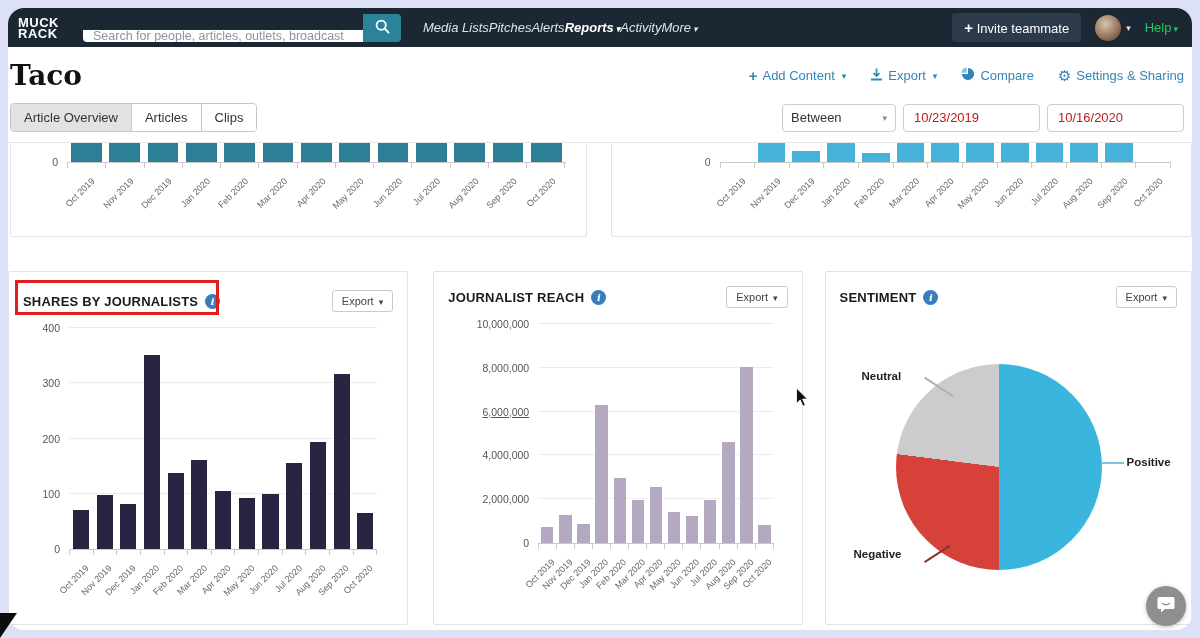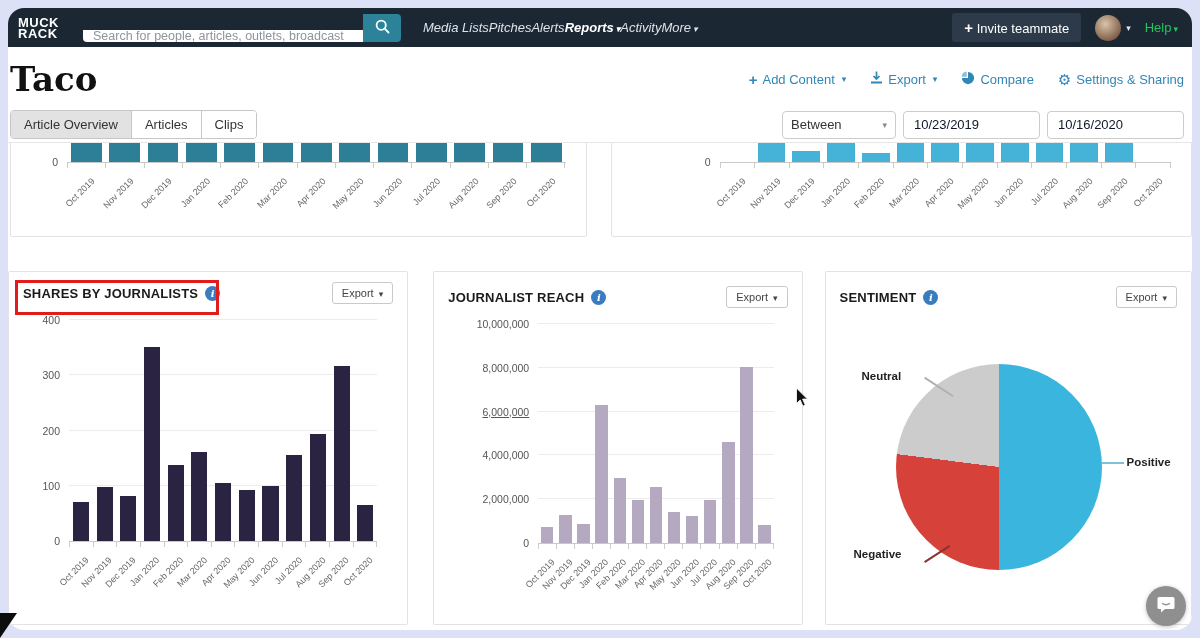--- a/index.html
+++ b/index.html
@@ -33,46 +33,46 @@
   .caret { font-size: 9px; margin-left: 2px; }
   .nav-right { margin-left: auto; display: flex; align-items: center; gap: 14px; }
   .invite { background: #2c3a49; color: #fff; border: none; border-radius: 3px; padding: 6px 12px; font-size: 13px; cursor: pointer; white-space: nowrap; }
   .avatarwrap { display: flex; align-items: center; gap: 3px; cursor: pointer; }
   .avatar { width: 26px; height: 26px; border-radius: 50%; background: radial-gradient(circle at 40% 35%, #d8c4a9, #7d5b44 75%); }
   .help { color: #22c55e; font-size: 13px; cursor: pointer; white-space: nowrap; }
 
   
   .pagehead { height: 96px; padding: 12px 8px 0 2px; background: #fff; border-bottom: 1px solid #e7e7e7; }
   .titlerow { display: flex; align-items: center; }
-  .pagetitle { font-family: "DejaVu Serif", serif; font-weight: bold; font-size: 34px; color: #111; }
+  .pagetitle { font-family: "DejaVu Serif", serif; font-weight: bold; font-size: 28px; color: #111; }
   .actions { margin-left: auto; display: flex; gap: 24px; font-size: 13px; color: #3086b7; align-items: center; }
   .action { display: flex; align-items: center; gap: 5px; cursor: pointer; white-space: nowrap; }
   .plus { font-weight: bold; font-size: 15px; }
   .gear-glyph { font-size: 15px; line-height: 1; }
   .tabsrow { display: flex; align-items: center; margin-top: 11px; }
   .tabgroup { display: flex; border: 1px solid #c6c6c6; border-radius: 4px; overflow: hidden; background: #fff; }
   .tab { padding: 6px 13px; font-size: 13px; color: #333; border-right: 1px solid #c6c6c6; cursor: pointer; background: #fff; white-space: nowrap; }
   .tab:last-child { border-right: none; }
   .tab.active { background: #e2e2e2; }
   .filters { margin-left: auto; display: flex; gap: 7px; align-items: center; }
   .select {
     width: 114px; height: 28px; border: 1px solid #ccc; border-radius: 4px; background: #fff;
     display: flex; align-items: center; justify-content: space-between; padding: 0 8px; font-size: 13px; color: #333; cursor: pointer;
   }
   .select .caret { color: #888; }
-  .dateinput { width: 137px; height: 28px; border: 1px solid #ccc; border-radius: 4px; padding: 0 10px; font-size: 13px; color: #0f172a; font-family: "Liberation Sans", sans-serif; }
+  .dateinput { width: 137px; height: 28px; border: 1px solid #ccc; border-radius: 4px; padding: 0 10px; font-size: 13px; color: #b91c1c; font-family: "Liberation Sans", sans-serif; }
 
   
   .row1 { height: 94px; overflow: hidden; display: flex; gap: 24px; padding-left: 2px; background: #fff; }
   .row1 .card { height: 300px; margin-top: -206px; display: flex; flex-direction: column; justify-content: flex-end; }
   .row1 .card.c0 { width: 577px; }
   .row1 .card.c1 { width: 582px; }
   .row2 { display: flex; margin-top: 34px; padding-left: 0; background: #fff; }
   .card { background: #fff; border: 1px solid #e3e3e6; border-radius: 2px; position: relative; }
-  .card.c2 { width: 414px; height: 354px; padding: 8px 14px; }
+  .card.c2 { width: 414px; height: 354px; padding: 16px 14px; }
   .card.c3 { width: 382px; height: 354px; padding: 12px 14px; margin-left: 25px; }
   .card.c4 { width: 380px; height: 354px; padding: 12px 14px; margin-left: 22px; }
 
   .cardhead { display: flex; align-items: center; height: 26px; }
   .cardtitle { font-size: 13px; font-weight: bold; color: #1a1a1a; letter-spacing: .2px; }
   .info {
     width: 15px; height: 15px; border-radius: 50%; background: #3a7cc0; color: #fff;
     font-family: "DejaVu Serif", serif; font-style: italic; font-weight: bold; font-size: 10px;
     display: inline-flex; align-items: center; justify-content: center; margin-left: 7px;
   }

